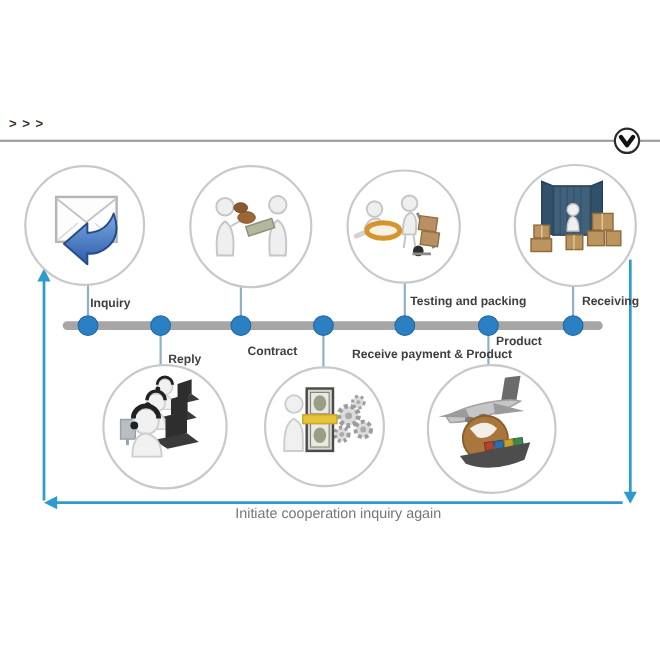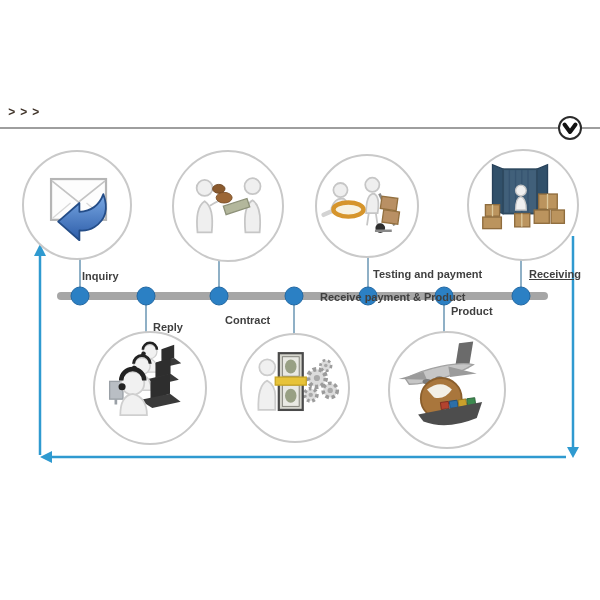--- a/index.html
+++ b/index.html
@@ -241,20 +241,21 @@
         <rect x="62" y="70" width="9" height="8" fill="#2d6fa8" stroke="#1d4f7c" stroke-width="1"></rect>
         <rect x="72" y="70" width="9" height="8" fill="#c9a02c" stroke="#97761c" stroke-width="1"></rect>
         <rect x="82" y="70" width="9" height="8" fill="#3d8a4f" stroke="#2a6238" stroke-width="1"></rect>
       </g>
       <path d="M26,86 L98,72 L92,90 Q58,104 32,94 Z" fill="#4d4d4d"></path>
     </svg>
   </div>
 
   <div class="stage-label" style="left:82px;top:270px;">Inquiry</div>
   <div class="stage-label" style="left:225px;top:268px;margin-top:46px;">Contract</div>
-  <div class="stage-label" style="left:373px;top:268px;">Testing and payment</div>
-  <div class="stage-label" style="left:529px;top:268px;text-decoration:underline;">Receiving</div>
+  <div class="stage-label" style="left:373px;top:268px;">Testing and packing</div>
+  <div class="stage-label" style="left:529px;top:268px;">Receiving</div>
   <div class="stage-label" style="left:153px;top:305px;margin-top:16px;">Reply</div>
-  <div class="stage-label" style="left:300px;top:291px;padding-left:20px;">Receive payment &amp; Product</div>
+  <div class="stage-label" style="left:300px;top:316px;padding-left:20px;">Receive payment &amp; Product</div>
   <div class="stage-label" style="left:451px;top:305px;">Product</div>
 
+  <div class="loop-caption">Initiate cooperation inquiry again</div>
 
 </div>
 
 </body></html>

